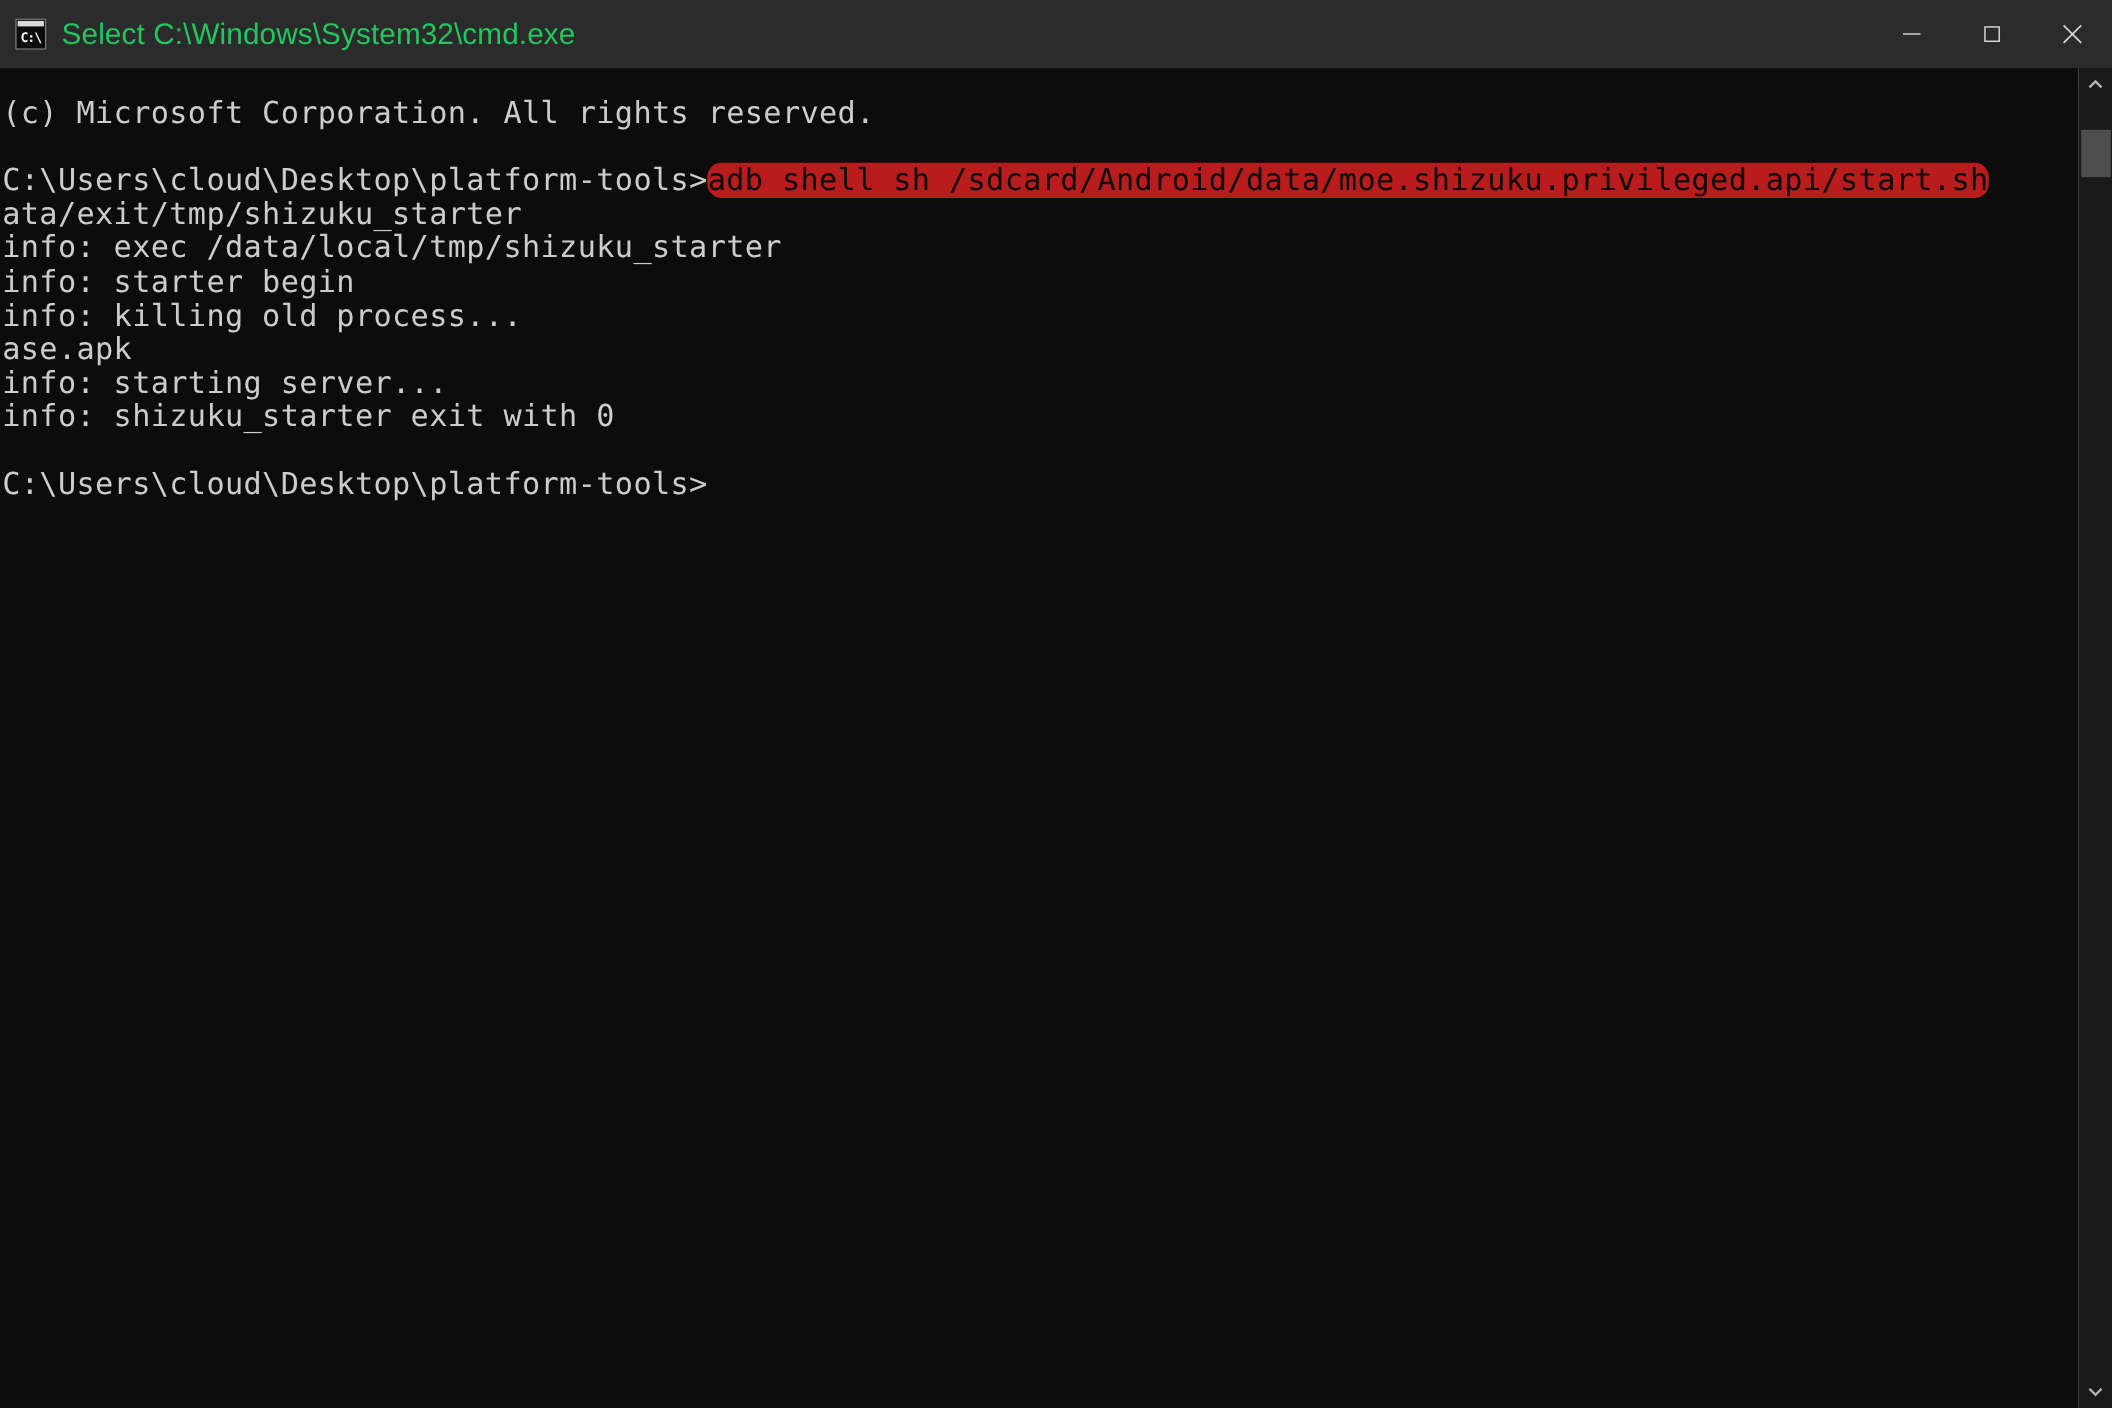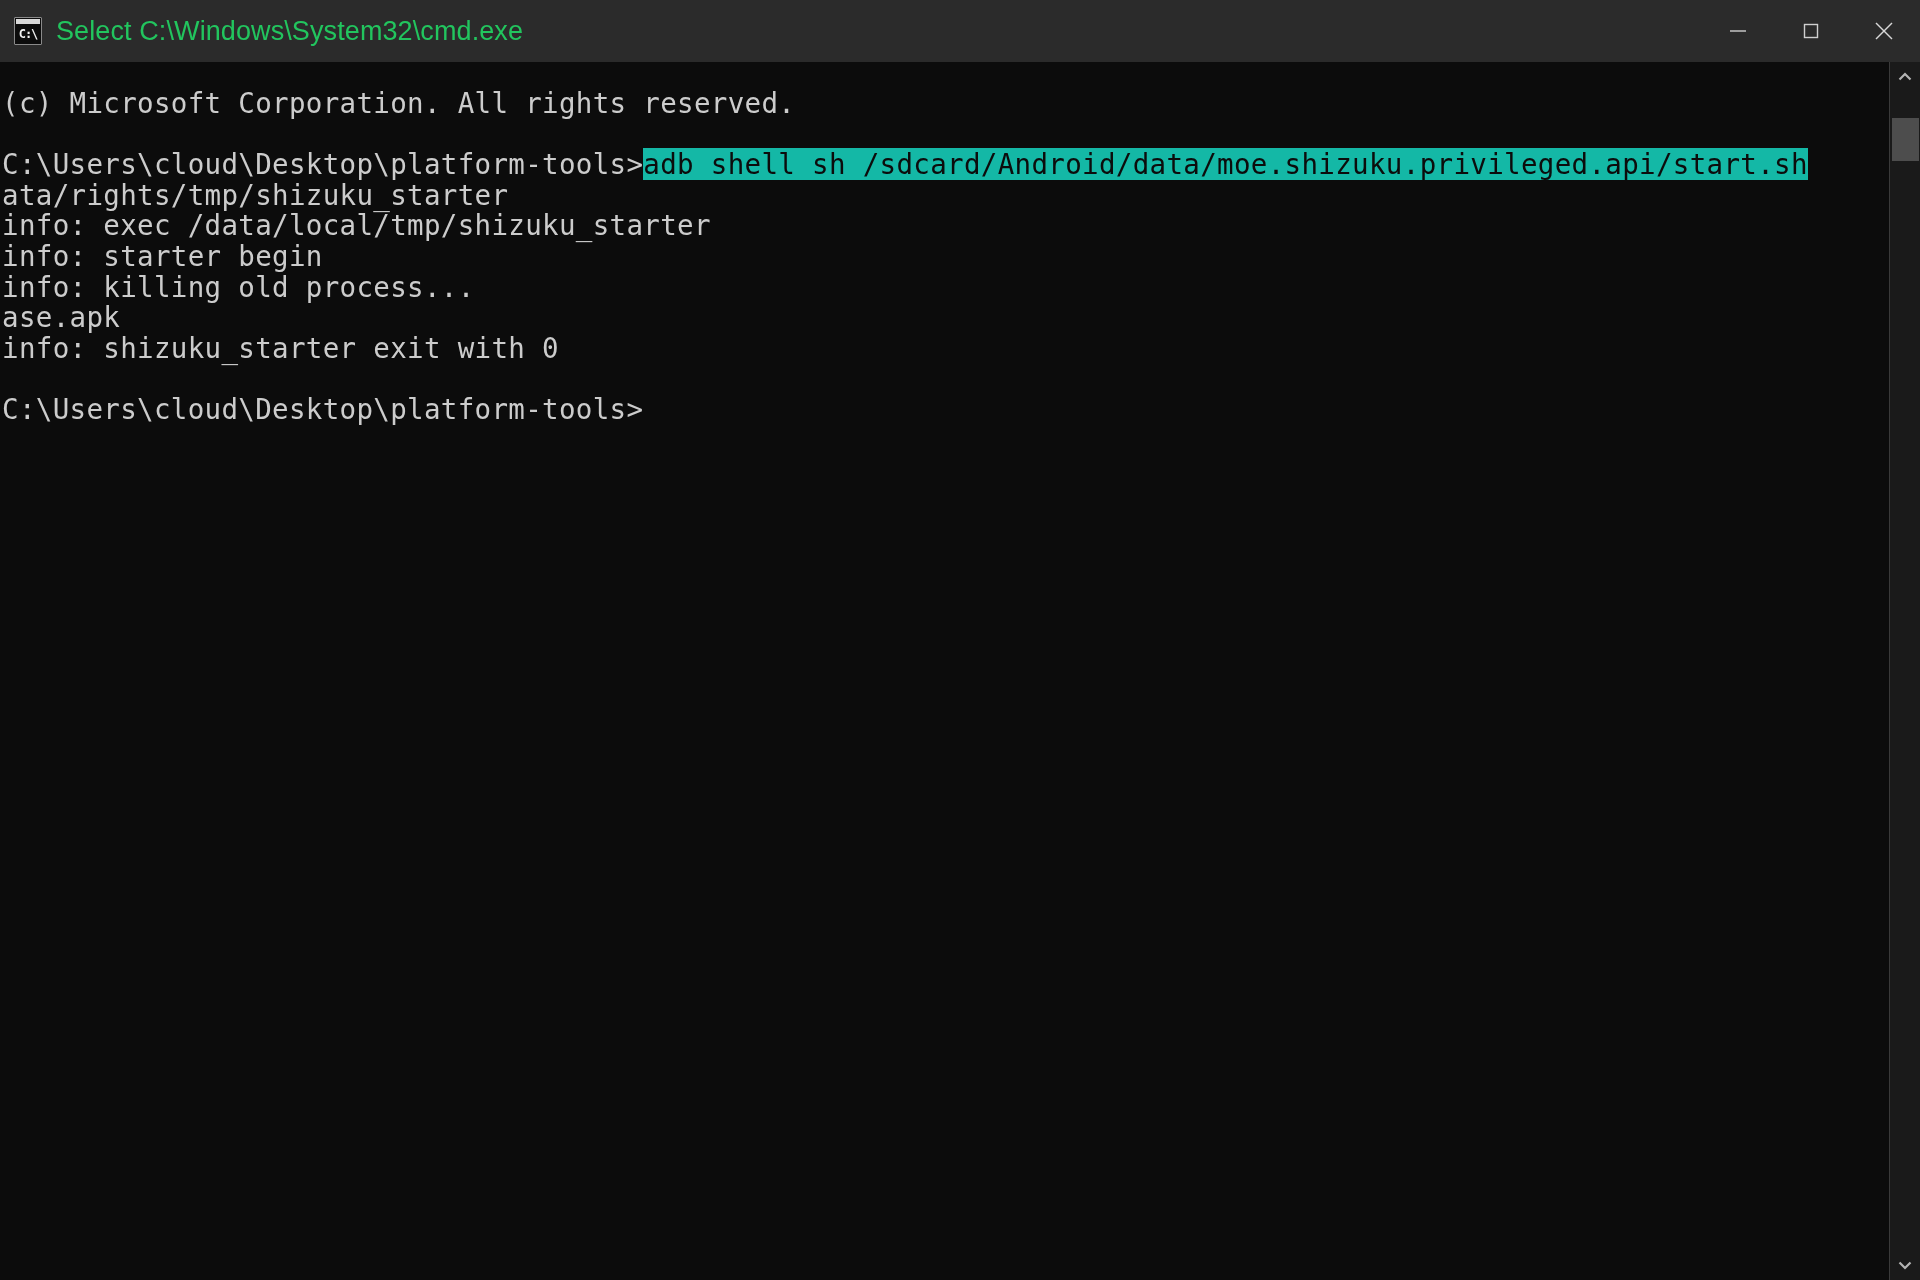--- a/index.html
+++ b/index.html
@@ -116,22 +116,23 @@
     line-height: 30.6px;
     color: #cccccc;
     white-space: pre;
     letter-spacing: 0.32px;
     height: 30.6px;
   }
 
   .line.blank { color: transparent; }
 
   .seg-sel {
-    background: #14b8a6;
+    background: #b91c1c;
     color: #0c0c0c;
+    border-radius: 13px;
   }
 
   
   .scrollbar {
     position: absolute;
     top: 62px;
     right: 0;
     width: 31px;
     height: 1218px;
     background: #1a1a1a;
@@ -190,25 +191,26 @@
         </svg>
       </div>
     </div>
   </div>
 
   <div class="console">
     <div class="console-inner" id="console-inner">
         <div class="line"><span class="">(c) Microsoft Corporation. All rights reserved.</span></div>
         <div class="line blank">&nbsp;</div>
         <div class="line"><span class="">C:\Users\cloud\Desktop\platform-tools&gt;</span><span class="seg-sel">adb shell sh /sdcard/Android/data/moe.shizuku.privileged.api/start.sh</span></div>
-        <div class="line"><span class="">ata/rights/tmp/shizuku_starter</span></div>
+        <div class="line"><span class="">ata/exit/tmp/shizuku_starter</span></div>
         <div class="line"><span class="">info: exec /data/local/tmp/shizuku_starter</span></div>
         <div class="line"><span class="">info: starter begin</span></div>
         <div class="line"><span class="">info: killing old process...</span></div>
         <div class="line"><span class="">ase.apk</span></div>
+        <div class="line"><span class="">info: starting server...</span></div>
         <div class="line"><span class="">info: shizuku_starter exit with 0</span></div>
         <div class="line blank">&nbsp;</div>
         <div class="line"><span class="">C:\Users\cloud\Desktop\platform-tools&gt;</span></div>
       </div>
   </div>
 
   <div class="scrollbar">
     <div class="sb-arrow up">
       <svg width="18" height="18" viewBox="0 0 18 18">
         <polyline points="3.5,11.5 9,6 14.5,11.5" fill="none" stroke="#b4b4b4" stroke-width="2.2"></polyline>

